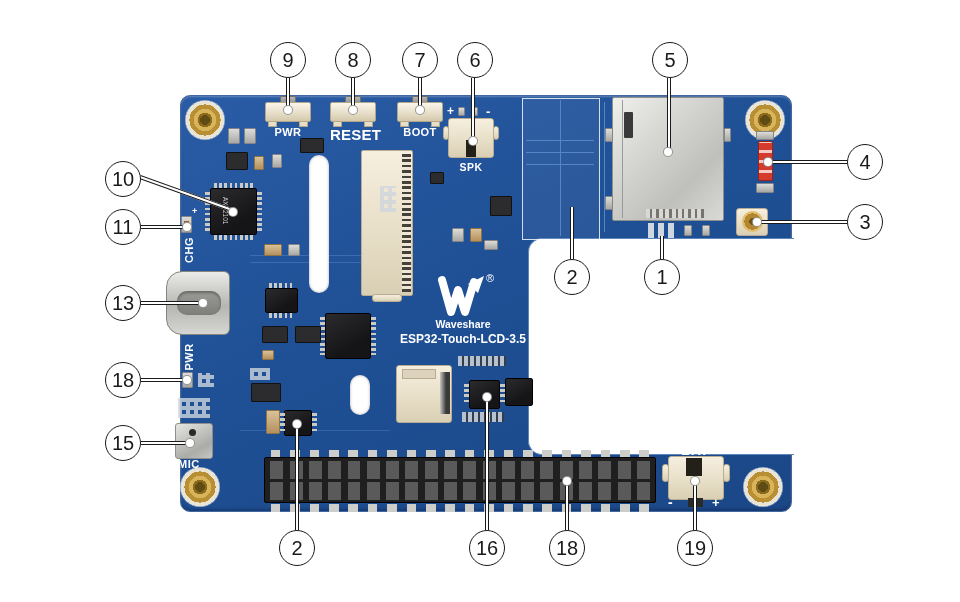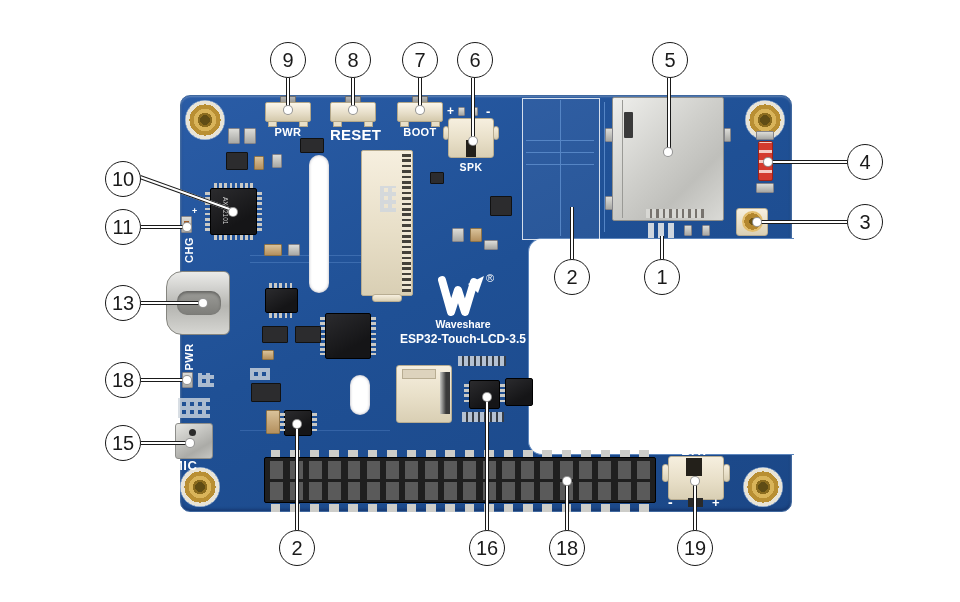--- a/index.html
+++ b/index.html
@@ -136,21 +136,21 @@
   <div style="position:absolute;left:177px;top:291px;width:44px;height:24px;border-radius:10px;background:linear-gradient(180deg,#9c9c98,#7d7d79);box-shadow:inset 0 2px 3px rgba(0,0,0,.35);"></div>
 
   <div class="silk vert" style="left:169px;top:351px;width:40px;font-size:11px;letter-spacing:.5px;">PWR</div>
   <div class="smd s" style="left:182px;top:372px;width:11px;height:16px;"></div>
   <div style="position:absolute;left:185px;top:377px;width:5px;height:7px;background:#8a8a30;"></div>
   <div class="padgrid" style="left:198px;top:373px;width:16px;height:14px;"></div>
 
   <div class="padgrid" style="left:178px;top:398px;width:32px;height:20px;"></div>
   <div class="silver" style="left:175px;top:423px;width:38px;height:36px;background:linear-gradient(150deg,#e6e6e2,#ababa7 70%,#c6c6c2);"></div>
   <div style="position:absolute;left:189px;top:429px;width:7px;height:7px;border-radius:50%;background:#2a2a2a;"></div>
-  <div class="silk" style="left:172px;top:458px;font-size:13px;letter-spacing:.5px;">MIC</div>
+  <div class="silk" style="left:178px;top:458px;font-size:11px;letter-spacing:.5px;">MIC</div>
 
   <svg style="position:absolute;left:438px;top:274px;z-index:5;" width="48" height="44" viewBox="0 0 48 44">
     <path d="M4 6 L13 38 L20 16 L27 38 L36 8" stroke="#fff" stroke-width="8" fill="none" stroke-linecap="round" stroke-linejoin="round"></path>
     <polygon points="30,10 46,2 40,19" fill="#fff"></polygon>
   </svg>
   <div class="silk" style="left:486px;top:272px;font-size:11px;font-weight:normal;">®</div>
   <div class="silk" style="left:428px;top:318px;width:70px;text-align:center;font-size:10.5px;">Waveshare</div>
   <div class="silk" style="left:394px;top:332px;width:138px;text-align:center;font-size:12px;">ESP32-Touch-LCD-3.5</div>
 
   <div style="position:absolute;left:309px;top:155px;width:20px;height:138px;border-radius:10px;background:#fff;box-shadow:inset 0 0 3px rgba(0,0,40,.35);"></div>

